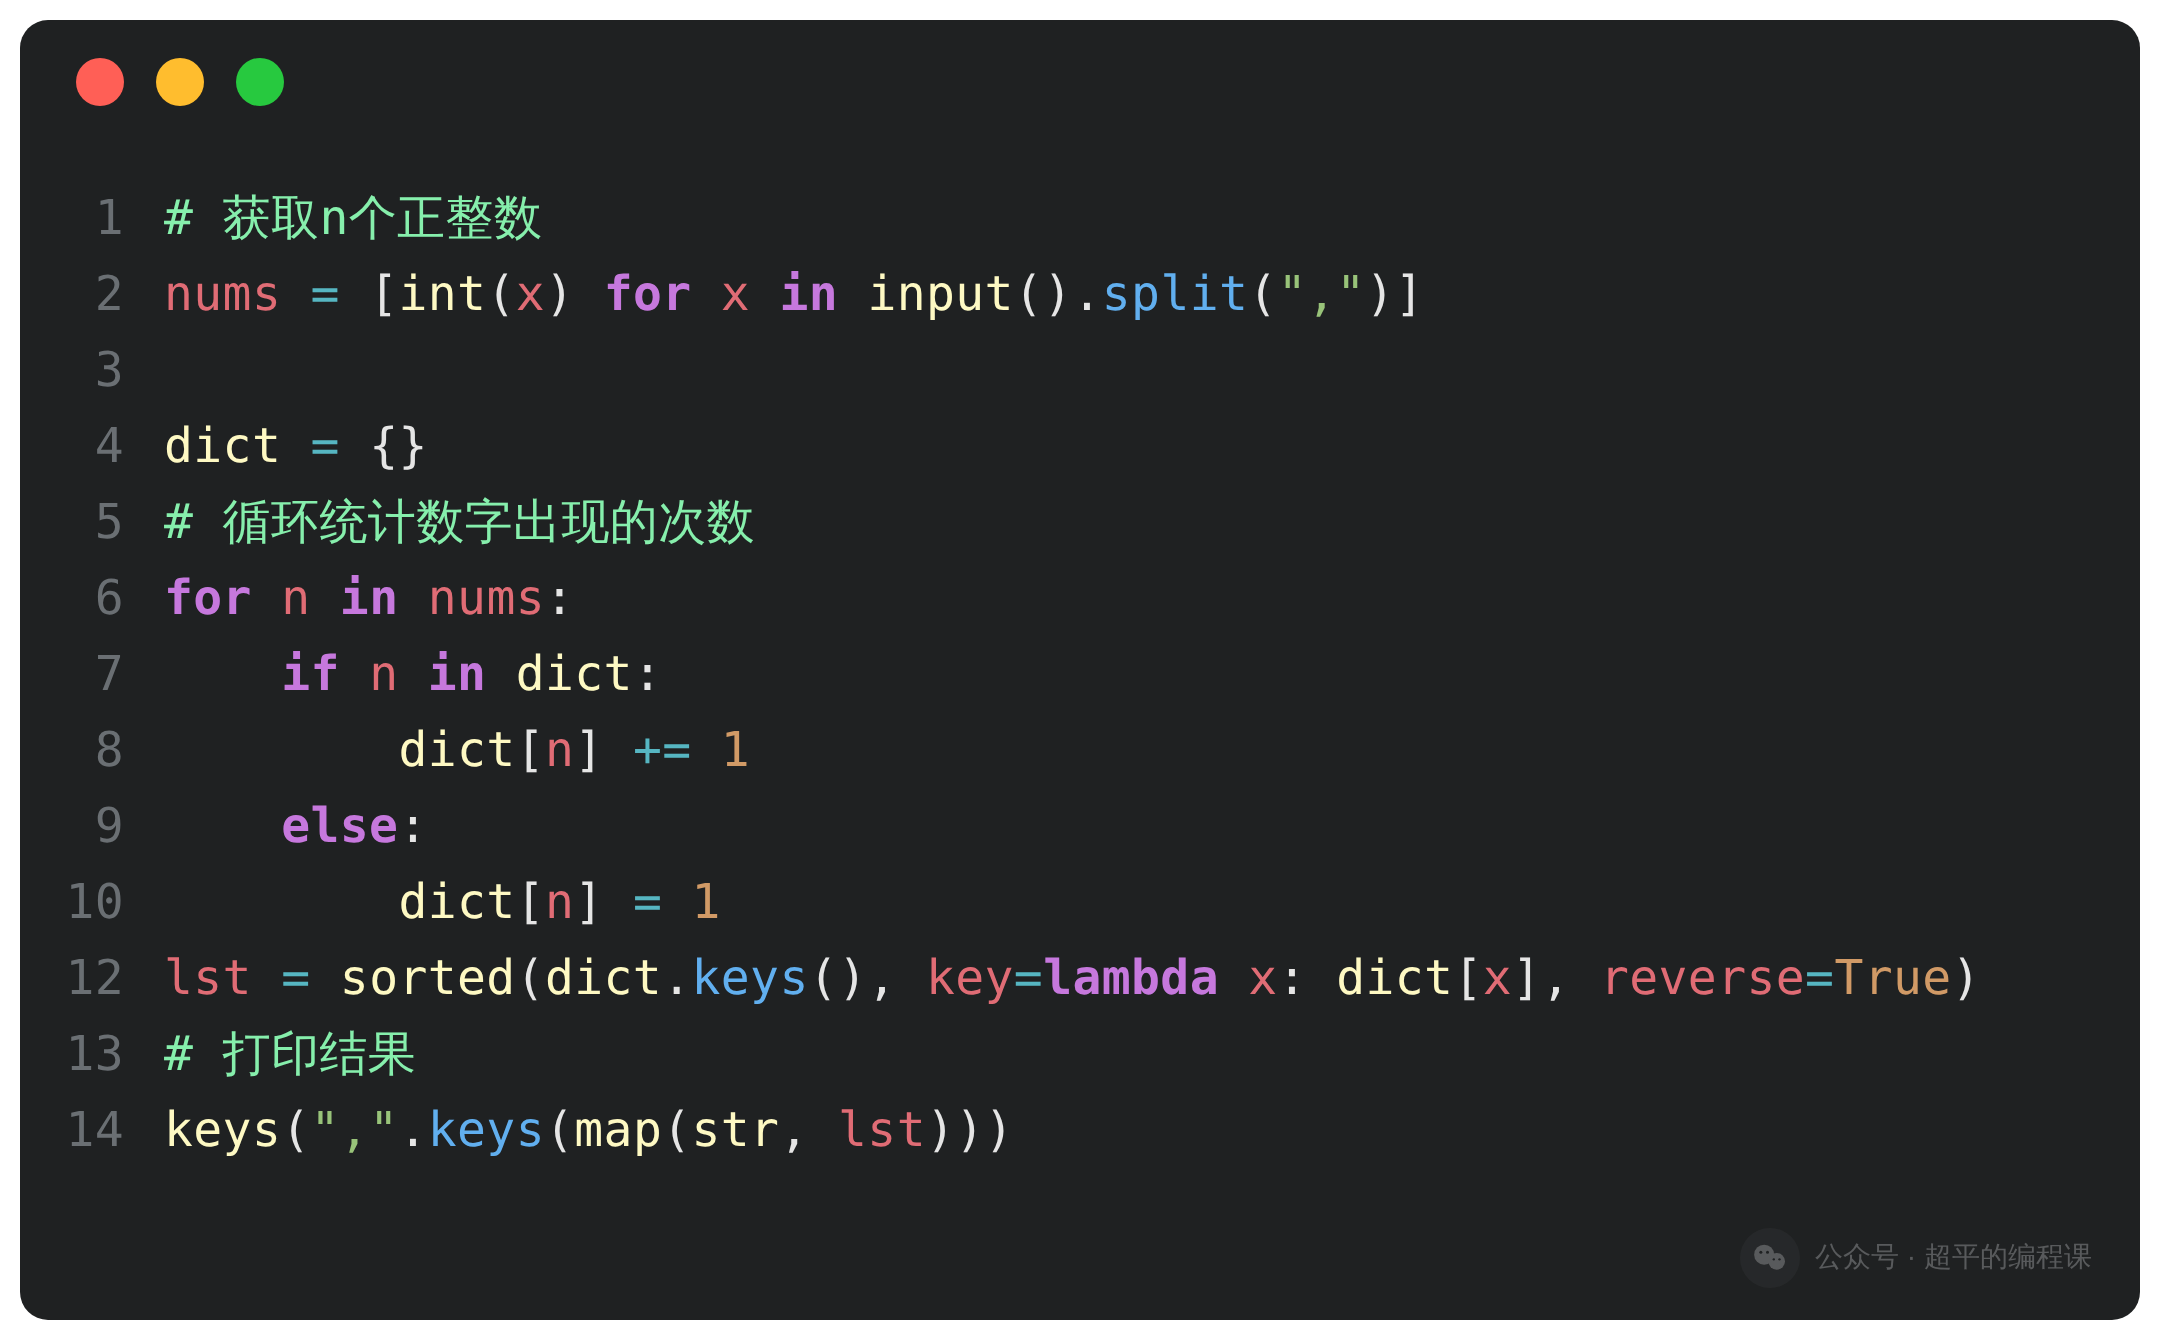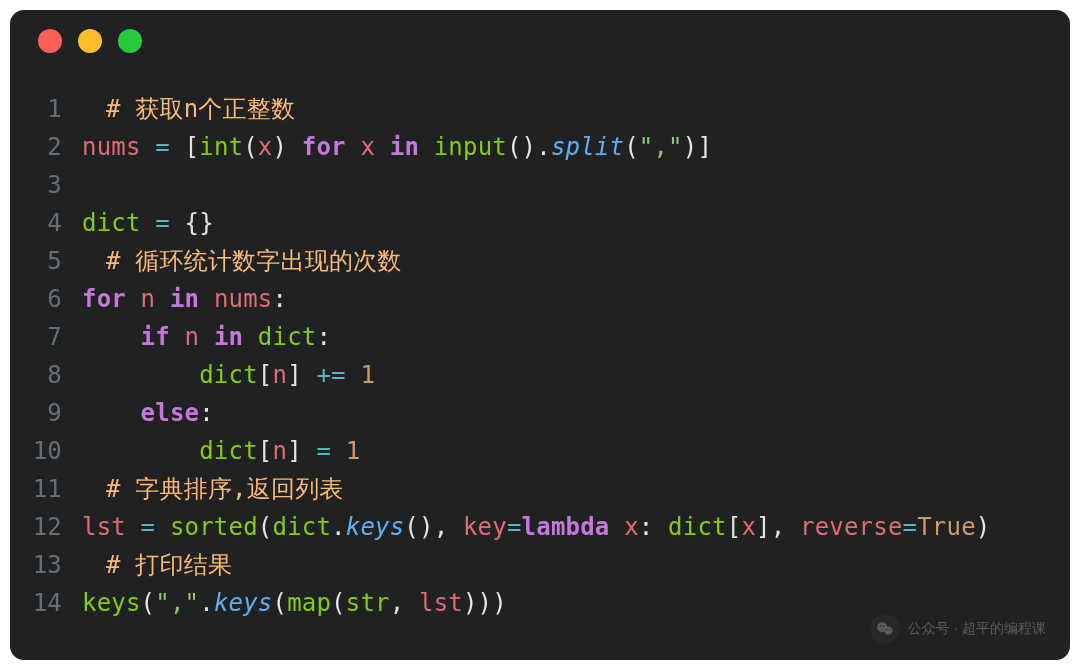--- a/index.html
+++ b/index.html
@@ -45,29 +45,29 @@
     width: 52px;
     text-align: right;
     color: #6a6f73;
     padding-right: 20px;
     user-select: none;
     flex-shrink: 0;
   }
   .code { white-space: pre; color: #e5e5e5; }
 
   
-  .cmt { color:#fdba74; font-style: normal; margin-left: 24px; }       
+  .cmt { color:#86efac; font-style: normal; }       
   .kw  { color:#c678dd;font-weight:bold; }                           
   .id  { color:#e06c75; }                           
   .num { color:#d19a66; }                           
   .str { color:#98c379; }                           
-  .fn  { color:#61afef;font-style:italic; }                           
+  .fn  { color:#61afef; }                           
   .op  { color:#56b6c2; }                           
   .pl  { color:#e5e5e5; }                           
-  .bi  { color:#84cc16; }                           
+  .bi  { color:#fef9c3; }                           
   .lit { color:#d19a66; }                           
 
   .watermark {
     position: absolute;
     right: 24px;
     bottom: 16px;
     display: flex;
     align-items: center;
     gap: 8px;
     color: #888a8c;
@@ -131,24 +131,20 @@
       </div>
       <div class="line">
         <div class="gutter">9</div>
         <div class="code"><span class="pl">    </span><span class="kw">else</span><span class="pl">:</span></div>
       </div>
       <div class="line">
         <div class="gutter">10</div>
         <div class="code"><span class="pl">        </span><span class="bi">dict</span><span class="pl">[</span><span class="id">n</span><span class="pl">] </span><span class="op">=</span><span class="pl"> </span><span class="num">1</span></div>
       </div>
       <div class="line">
-        <div class="gutter">11</div>
-        <div class="code"><span class="cmt"># 字典排序,返回列表</span></div>
-      </div>
-      <div class="line">
         <div class="gutter">12</div>
         <div class="code"><span class="id">lst</span><span class="pl"> </span><span class="op">=</span><span class="pl"> </span><span class="bi">sorted</span><span class="pl">(</span><span class="bi">dict</span><span class="pl">.</span><span class="fn">keys</span><span class="pl">(), </span><span class="id">key</span><span class="op">=</span><span class="kw">lambda</span><span class="pl"> </span><span class="id">x</span><span class="pl">: </span><span class="bi">dict</span><span class="pl">[</span><span class="id">x</span><span class="pl">], </span><span class="id">reverse</span><span class="op">=</span><span class="lit">True</span><span class="pl">)</span></div>
       </div>
       <div class="line">
         <div class="gutter">13</div>
         <div class="code"><span class="cmt"># 打印结果</span></div>
       </div>
       <div class="line">
         <div class="gutter">14</div>
         <div class="code"><span class="bi">keys</span><span class="pl">(</span><span class="str">","</span><span class="pl">.</span><span class="fn">keys</span><span class="pl">(</span><span class="bi">map</span><span class="pl">(</span><span class="bi">str</span><span class="pl">, </span><span class="id">lst</span><span class="pl">)))</span></div>

